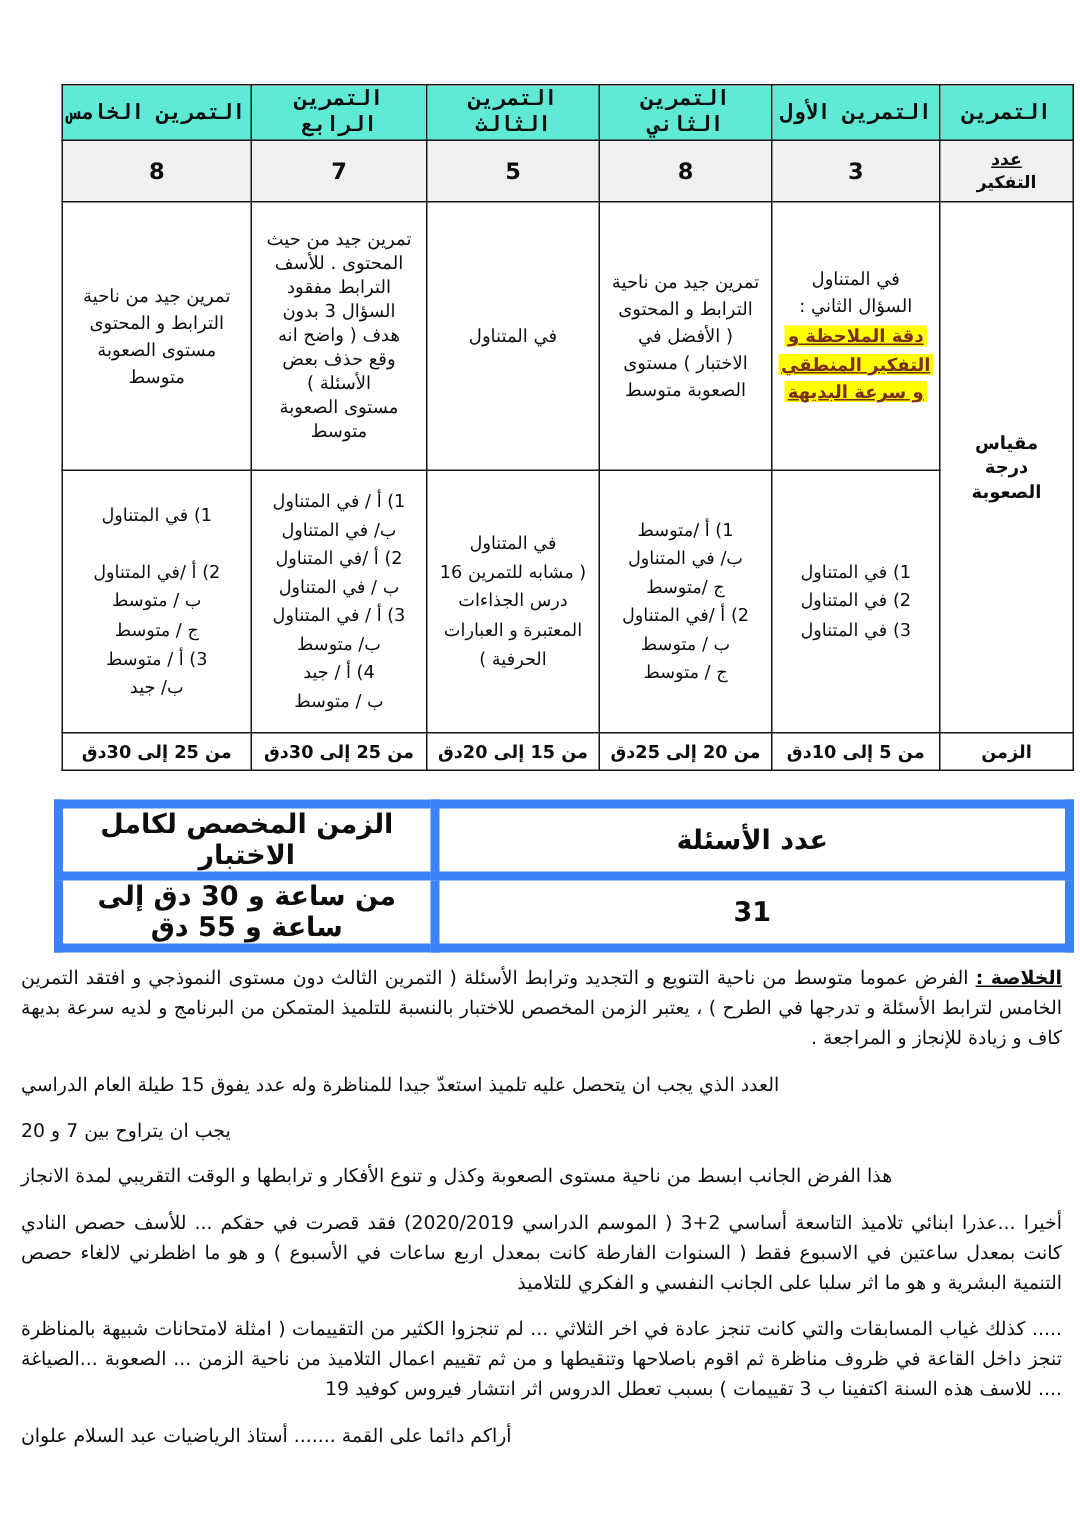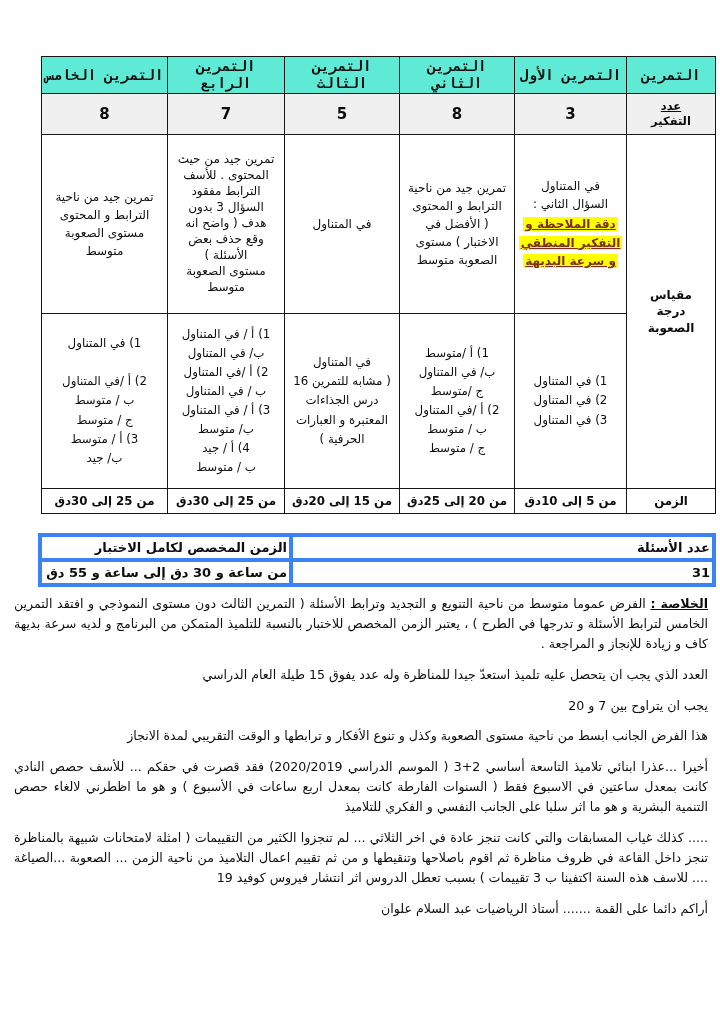--- a/index.html
+++ b/index.html
@@ -23,24 +23,24 @@
   .pre{white-space:pre-line;}
   .lh-norm{line-height:1.5;}
   .lh-tight{line-height:1.33;}
   .lh-loose{line-height:1.62;}
   .rowspan-label{font-weight:bold;font-size:12.5px;line-height:1.35;}
   .time-row td{height:22px;font-size:11.8px;font-weight:bold;}
   .hl{background:#ffff00;color:#7b2d1e;text-decoration:underline;padding:0 2px;font-weight:bold;}
   .hl-block{margin-top:2px;line-height:1.55;}
   
   .t2{width:674px;margin:19px 4px 0 42px;}
-  .t2 td{border:4px solid #3b82f6;text-align:right;vertical-align:middle;font-size:13px;font-weight:bold;height:21px;padding:0 2px;}
+  .t2 td{border:6px solid #3b82f6;text-align:center;vertical-align:middle;font-size:18px;font-weight:bold;height:21px;padding:0 2px;}
   
   .notes{padding:7px 12px 0 14px;font-size:12.6px;line-height:1.58;}
-  .notes p{margin:0 0 11px 0;text-align:right;}
+  .notes p{margin:0 0 11px 0;text-align:left;}
   .p-justify{text-align:justify !important;}
   .lead-bold{font-weight:bold;text-decoration:underline;}
   .bold-underline{font-weight:bold;text-decoration:underline;}
 </style>
 </head>
 <body>
 
 <div class="page">
 
   <table class="t1">

